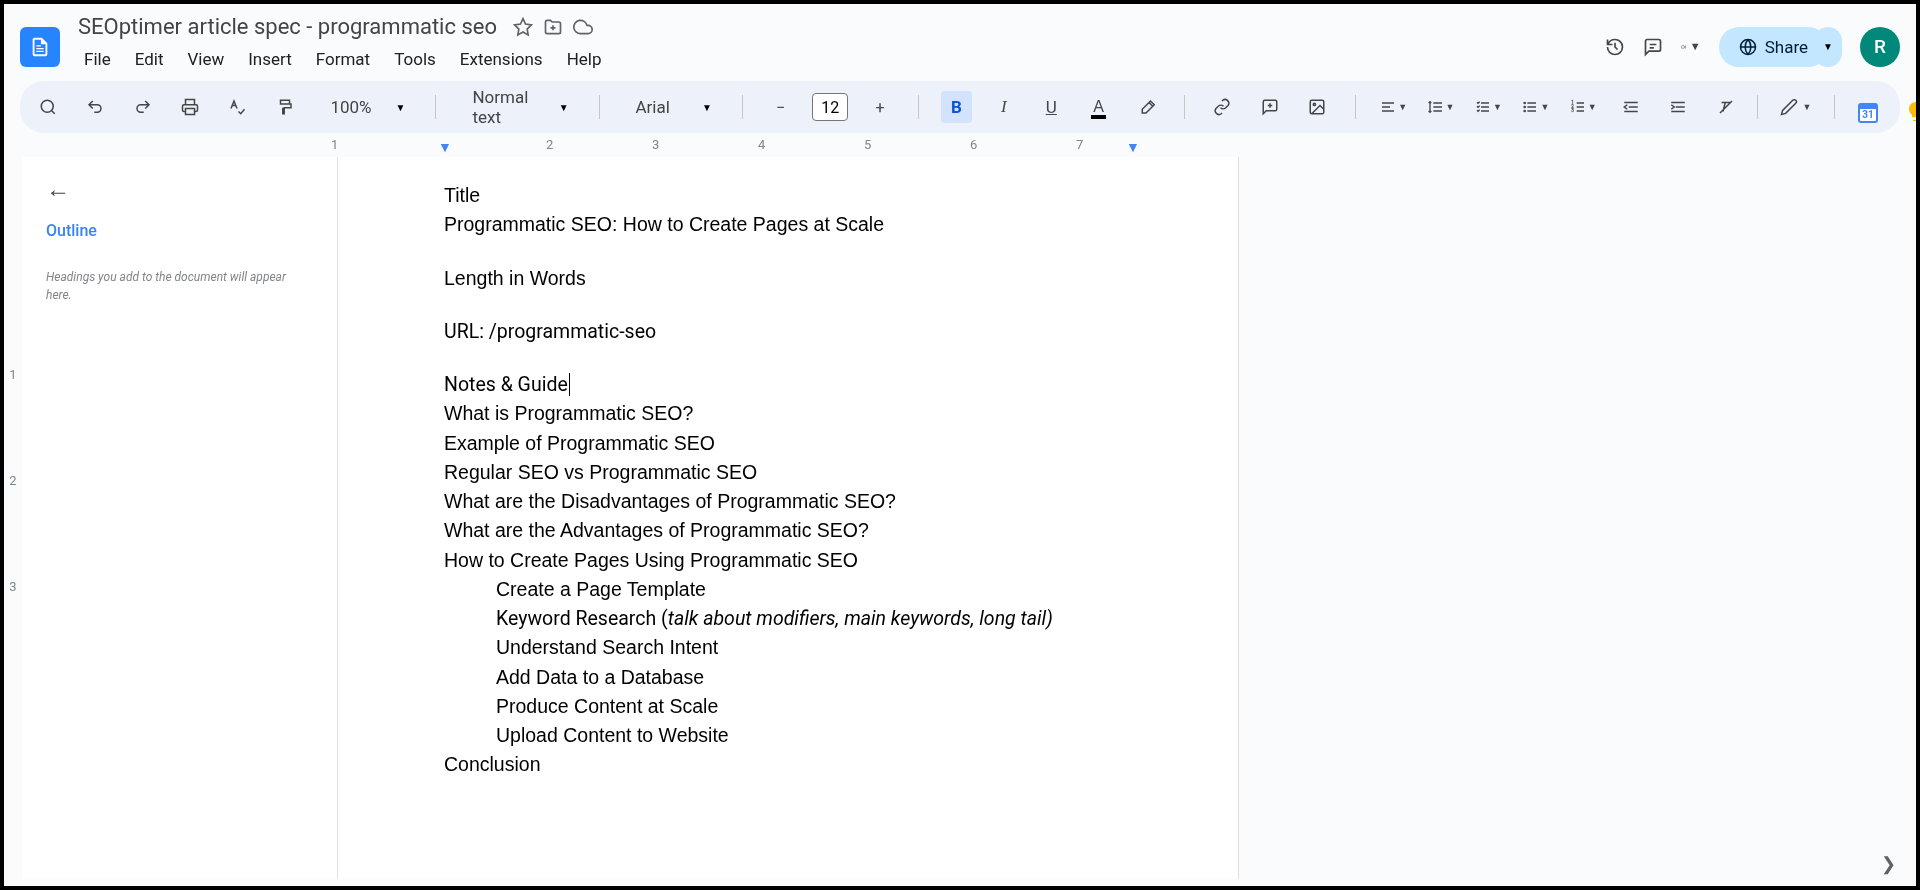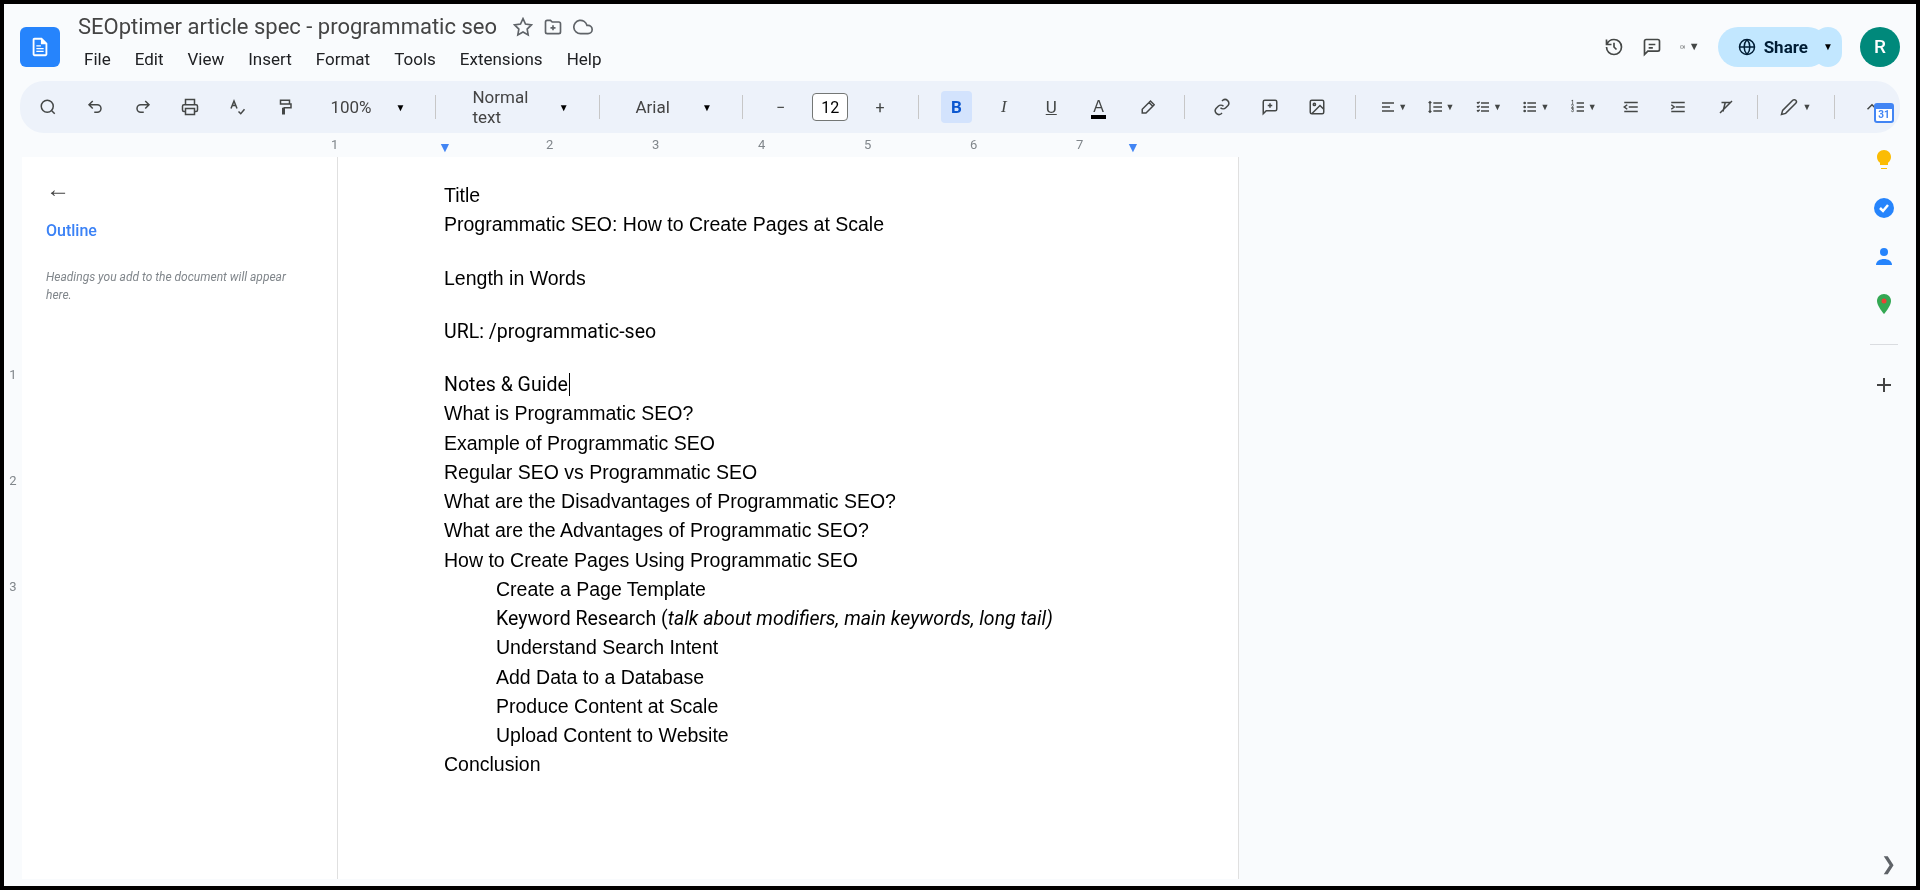--- a/index.html
+++ b/index.html
@@ -4,21 +4,21 @@
 <style>
 *{box-sizing:border-box;margin:0;padding:0;font-family:"Google Sans",Roboto,Arial,sans-serif}
 body{background:#f9fbfd;overflow:hidden;width:1920px;height:890px;border:4px solid #000;position:relative}
 .header{background:#f9fbfd;padding:8px 16px 0}
 .title-row{display:flex;align-items:center;gap:8px}
 .docs-logo{width:40px;height:40px;background:#2684fc;border-radius:6px;display:flex;align-items:center;justify-content:center;margin-right:4px}
 .docs-logo svg{fill:#fff}
 .doc-title{font-size:22px;color:#444;padding:2px 6px;border-radius:4px}
 .ic{width:20px;height:20px;display:inline-flex;align-items:center;justify-content:center;color:#444746}
 .header-right{margin-left:auto;display:flex;align-items:center;gap:18px}
-.share-btn{background:#c2e7ff;border-radius:40px;padding:10px 20px;display:flex;align-items:center;gap:8px;font-size:17px;font-weight:700;color:#001d35;cursor:pointer}
+.share-btn{background:#c2e7ff;border-radius:40px;padding:10px 20px;display:flex;align-items:center;gap:8px;font-size:17px;font-weight:400;color:#001d35;cursor:pointer}
 .share-dd{width:28px;height:40px;background:#c2e7ff;border-radius:40px;display:flex;align-items:center;justify-content:center;margin-left:-14px}
 .avatar{width:40px;height:40px;border-radius:50%;background:#00897b;color:#fff;display:flex;align-items:center;justify-content:center;font-size:19px;font-weight:500}
 .menu-row{display:flex;gap:4px;padding:4px 0 8px 50px}
 .menu-item{font-size:17px;color:#202124;padding:4px 10px;cursor:pointer;border-radius:4px}
 .toolbar{margin:0 16px;background:#edf2fa;border-radius:24px;padding:6px 12px;display:flex;align-items:center;gap:16px}
 .tb{width:32px;height:32px;display:flex;align-items:center;justify-content:center;border-radius:4px;cursor:pointer;color:#444746}
 .tb.active{background:#d3e3fd;color:#0b57d0}
 .tb-sep{width:1px;height:24px;background:#c7c7c7;margin:0 6px}
 .tb-text{font-size:17px;color:#444;padding:0 6px;cursor:pointer}
 .tb-dd{display:flex;align-items:center;gap:18px;padding:0 8px;cursor:pointer}
@@ -33,21 +33,21 @@
 .outline-back{font-size:24px;color:#444;cursor:pointer;margin-bottom:18px;display:inline-block}
 .outline-title{font-size:16px;color:#3b82f6;font-weight:500;margin-bottom:28px}
 .outline-hint{font-size:12px;color:#80868b;font-style:italic;line-height:1.5}
 .page-area{flex:1;overflow:auto;background:#f9fbfd;display:flex;justify-content:flex-start}
 .page{width:900px;background:#fff;padding:24px 106px;min-height:1100px;box-shadow:0 0 0 1px #e0e0e0}
 .page p{font-family:Arial,sans-serif;font-size:19.5px;line-height:1.5;color:#000;margin:0}
 .page .b{font-weight:400}
 .page .indent{padding-left:52px}
 .page .it{font-style:italic}
 .page .sp{height:24px}
-.sidepanel{position:absolute;right:4px;top:88px;width:56px;display:flex;flex-direction:column;align-items:center;gap:24px;padding-top:8px}
+.sidepanel{position:absolute;right:4px;top:88px;width:56px;display:flex;flex-direction:row;align-items:center;gap:24px;padding-top:8px}
 .sp-ic{width:24px;height:24px;cursor:pointer}
 .sp-div{width:28px;height:1px;background:#dadce0;margin:4px 0}
 .collapse-arrow{position:absolute;right:20px;bottom:12px;color:#5f6368;font-size:18px}
 .textcolor-a{position:relative;font-family:Arial;font-size:16px;font-weight:400}
 .textcolor-a::after{content:"";position:absolute;bottom:-3px;left:-2px;right:-2px;height:4px;background:#000}
 </style>
 </head>
 <body>
 
 <div class="header">

